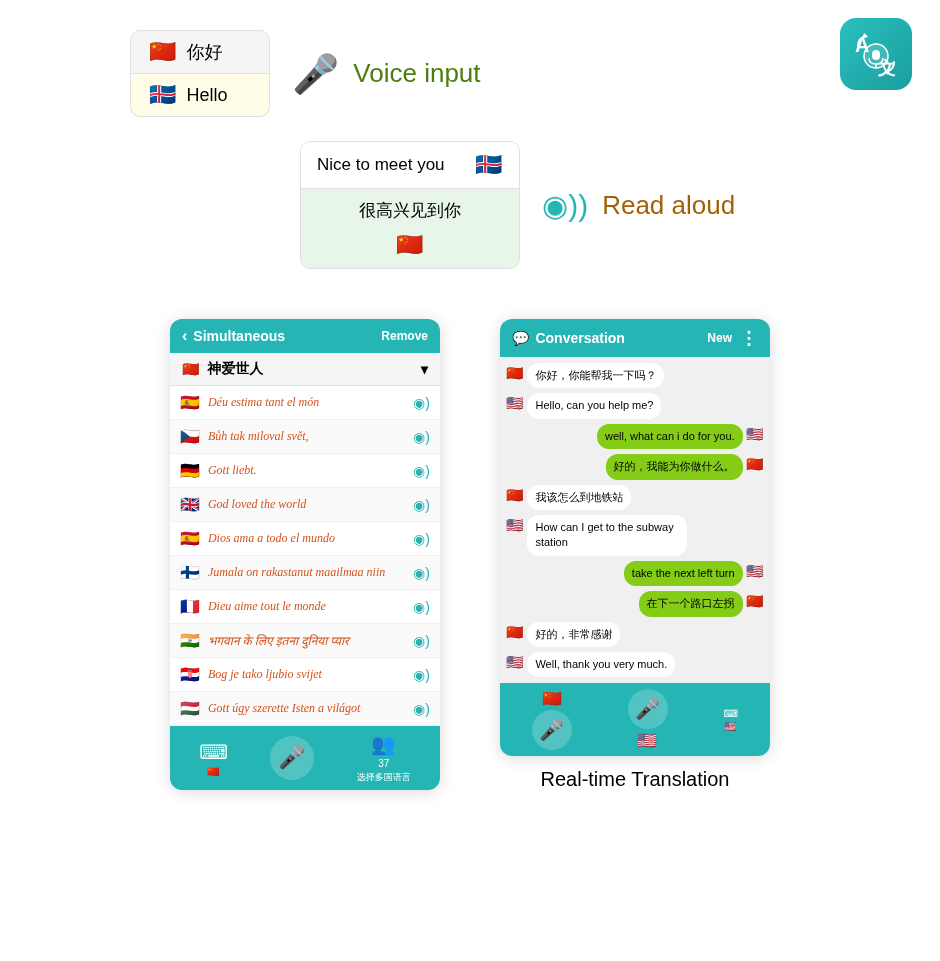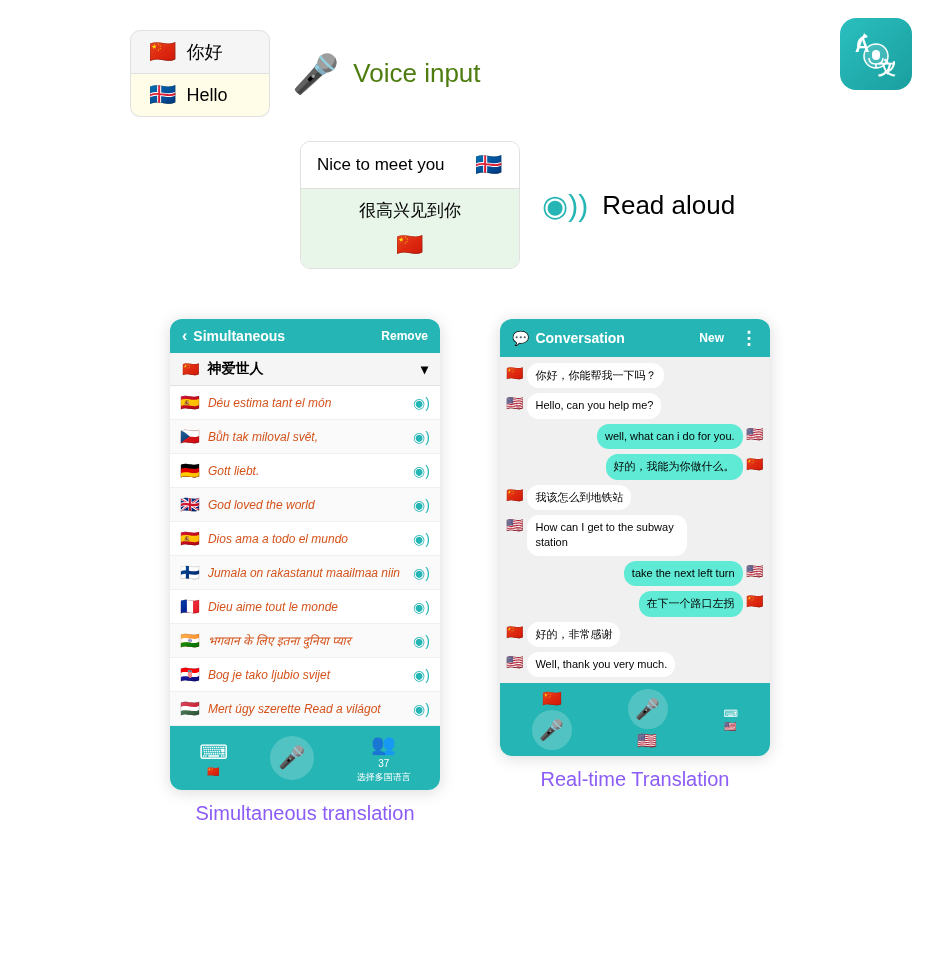--- a/index.html
+++ b/index.html
@@ -105,21 +105,21 @@
     .card-row:first-child {
       background: #fff;
       border-bottom: 1px solid #e0e0e0;
     }
     .card-row:last-child {
       background: #e8f5e9;
       flex-direction: column;
     }
     .read-label {
       font-size: 26px;
-      color: #000000;
+      color: #a16207;
       font-weight: 400;
     }
 
     
     .flag { font-size: 22px; }
 
     
     .bottom-section {
       display: flex;
       justify-content: center;
@@ -162,21 +162,21 @@
     .multi-list { }
     .multi-item {
       display: flex;
       align-items: center;
       gap: 8px;
       padding: 7px 10px;
       border-bottom: 1px solid #f0f0f0;
       font-size: 12px;
     }
     .multi-item:nth-child(even) { background: #fafafa; }
-    .multi-item-text { flex: 1; color: #d4521a; font-style: italic; }
+    .multi-item-text { flex: 1; color: #d4521a; font-style: italic; font-family: Liberation Serif, serif; }
     .multi-sound { color: #26b5b5; font-size: 14px; }
     .multi-flag { font-size: 16px; }
 
     
     .phone-bottom {
       background: #26b5b5;
       display: flex;
       align-items: center;
       justify-content: space-around;
       padding: 6px 8px;
@@ -198,40 +198,40 @@
       display: flex;
       align-items: center;
       justify-content: center;
       color: #fff;
       font-size: 22px;
     }
 
     
     .section-label {
       text-align: center;
-      color: #8b5cf6;
+      color: #000000;
       font-size: 20px;
       font-weight: 400;
       margin-top: 12px;
     }
 
     
     .convo-content { flex: 1; background: #f0f0f0; overflow: hidden; padding: 6px 6px; display: flex; flex-direction: column; gap: 5px; }
     .msg-row { display: flex; align-items: flex-start; gap: 4px; }
     .msg-row.left { flex-direction: row; }
     .msg-row.right { flex-direction: row-reverse; }
     .msg-bubble {
       background: #fff;
       border-radius: 12px;
       padding: 5px 8px;
       font-size: 11px;
       max-width: 160px;
       line-height: 1.4;
     }
-    .msg-bubble.green { background: #5eead4; }
+    .msg-bubble.green { background: #84cc16; }
     .msg-flag { font-size: 14px; margin-top: 2px; }
     .convo-bottom {
       background: #26b5b5;
       display: flex;
       align-items: center;
       justify-content: space-around;
       padding: 6px 4px;
     }
     .convo-mic {
       background: rgba(255,255,255,0.2);
@@ -362,21 +362,21 @@
       <span class="multi-item-text">भगवान के लिए इतना दुनिया प्यार</span>
       <span class="multi-sound">◉)</span>
     </div>
           <div class="multi-item">
       <span class="multi-flag">🇭🇷</span>
       <span class="multi-item-text">Bog je tako ljubio svijet</span>
       <span class="multi-sound">◉)</span>
     </div>
           <div class="multi-item">
       <span class="multi-flag">🇭🇺</span>
-      <span class="multi-item-text">Mert úgy szerette Read a világot</span>
+      <span class="multi-item-text">Gott úgy szerette Isten a világot</span>
       <span class="multi-sound">◉)</span>
     </div>
         </div>
 
       <div class="phone-bottom">
         <div class="bottom-btn">
           <span class="icon">⌨</span>
           <span>🇨🇳</span>
         </div>
         <div class="bottom-btn-mid">
@@ -384,32 +384,31 @@
         </div>
         <div class="bottom-btn">
           <span class="icon">👥</span>
           <div style="display:flex;align-items:center;gap:2px;">
             <span>37</span>
           </div>
           <span style="font-size:9px;">选择多国语言</span>
         </div>
       </div>
     </div>
-    <div class="section-label">Simultaneous translation</div>
   </div>
 
   <div style="display:flex;flex-direction:column;align-items:center;">
     <div class="phone-mockup">
 
       <div class="phone-header">
         <div style="display:flex;align-items:center;gap:6px;">
           <span>💬</span>
           <span>Conversation</span>
         </div>
-        <div style="display:flex;align-items:center;gap:16px;">
+        <div style="display:flex;align-items:center;gap:8px;">
           <span style="font-size:12px;cursor:pointer;">New</span>
           <span style="font-size:18px;">⋮</span>
         </div>
       </div>
 
       <div class="convo-content" id="convo-messages">
           <div class="msg-row left">
       <span class="msg-flag">🇨🇳</span>
       <div class="msg-bubble">你好，你能帮我一下吗？</div>
     </div>

